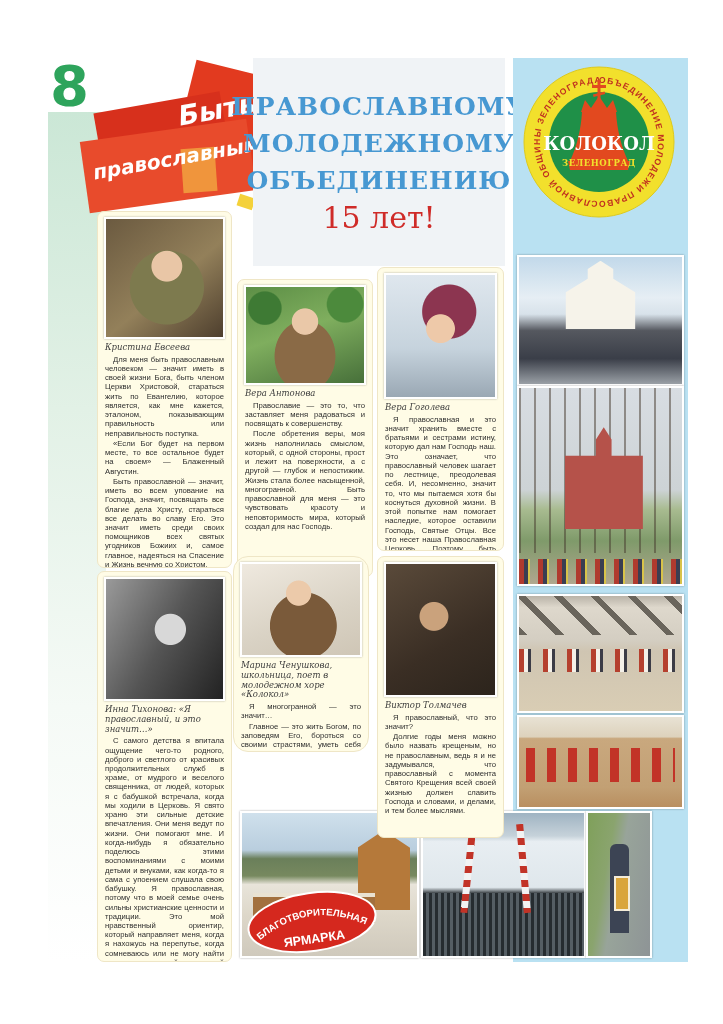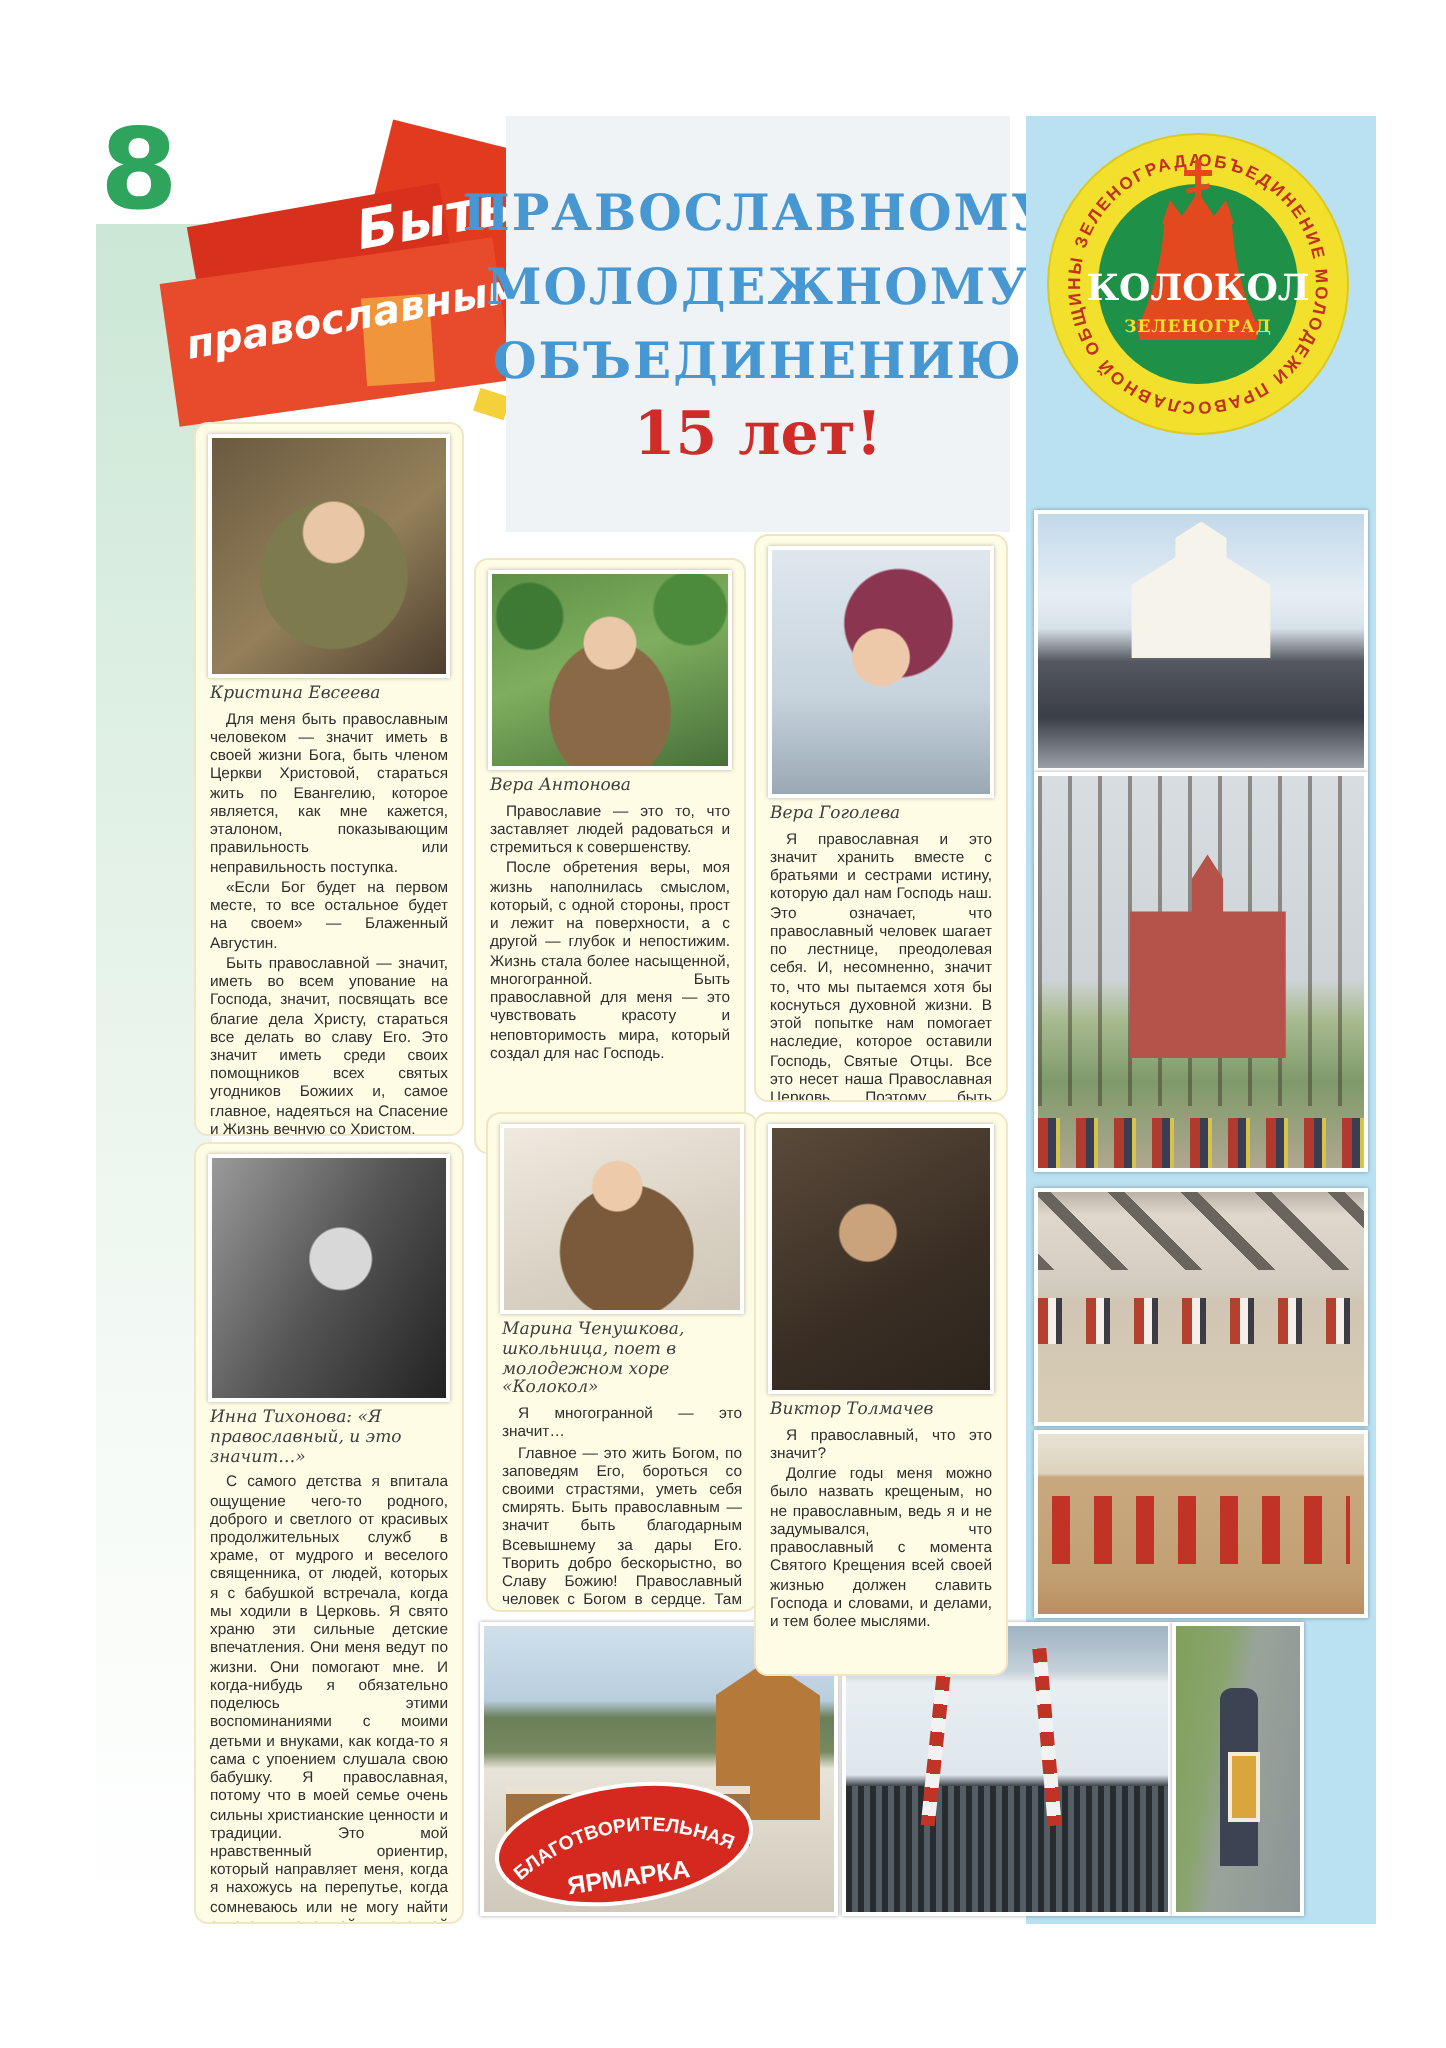--- a/index.html
+++ b/index.html
@@ -26,21 +26,21 @@
   .banner-text{position:absolute;color:#fff;font-weight:bold;font-style:italic;
     font-family:"DejaVu Sans",sans-serif;white-space:nowrap;transform:rotate(-10deg);}
   .banner-line1{left:92px;top:26px;font-size:27px;}
   .banner-line2{left:6px;top:78px;font-size:20px;}
 
   
   .title-block{left:253px;top:58px;width:252px;height:208px;background:#f0f3f6;
     display:flex;flex-direction:column;justify-content:center;align-items:center;gap:3px;}
   .title-line{font-family:"DejaVu Serif",serif;font-weight:bold;font-size:25px;
     letter-spacing:1px;color:#4798d2;line-height:1.35;white-space:nowrap;}
-  .title-highlight{font-family:"DejaVu Serif",serif;font-weight:bold;font-size:30px;
+  .title-highlight{font-family:"DejaVu Serif",serif;font-weight:normal;font-size:30px;
     color:#cf2b28;line-height:1.1;}
 
   
   .blue-panel{left:513px;top:58px;width:175px;height:904px;background:#b9e1f2;}
   .logo{left:523px;top:66px;width:152px;height:152px;}
 
   
   .ph{position:absolute;border:2px solid #ffffff;box-sizing:border-box;
       box-shadow:0 0 2px rgba(0,0,0,.35);overflow:hidden;}
   .ph > i{position:absolute;display:block;}
@@ -227,25 +227,25 @@
 
   <div class="card" style="left:97px;top:571px;width:135px;height:391px;">
     <div class="photo portrait-inna" style="height:124px;"></div>
     <div class="caption">Инна Тихонова: «Я православный, и это значит…»</div>
     <p>С самого детства я впитала ощущение чего-то родного, доброго и светлого от красивых продолжительных служб в храме, от мудрого и веселого священника, от людей, которых я с бабушкой встречала, когда мы ходили в Церковь. Я свято храню эти сильные детские впечатления. Они меня ведут по жизни. Они помогают мне. И когда-нибудь я обязательно поделюсь этими воспоминаниями с моими детьми и внуками, как когда-то я сама с упоением слушала свою бабушку. Я православная, потому что в моей семье очень сильны христианские ценности и традиции. Это мой нравственный ориентир, который направляет меня, когда я нахожусь на перепутье, когда сомневаюсь или не могу найти ответа в сложной жизненной ситуации.</p>
   </div>
 
   <div class="card" style="left:237px;top:279px;width:136px;height:298px;">
     <div class="photo portrait-vera-a" style="height:100px;"></div>
     <div class="caption">Вера Антонова</div>
-    <p>Православие — это то, что заставляет людей радоваться и стремиться к совершенству.</p>
+    <p>Православие — это то, что заставляет меня радоваться и посвящать к совершенству.</p>
     <p>После обретения веры, моя жизнь наполнилась смыслом, который, с одной стороны, прост и лежит на поверхности, а с другой — глубок и непостижим. Жизнь стала более насыщенной, многогранной. Быть православной для меня — это чувствовать красоту и неповторимость мира, который создал для нас Господь.</p>
   </div>
 
-  <div class="card" style="left:243px;top:556px;width:136px;height:250px;">
+  <div class="card" style="left:233px;top:556px;width:136px;height:196px;border-radius:15px;">
     <div class="photo portrait-marina" style="height:95px;"></div>
     <div class="caption">Марина Ченушкова, школьница, поет в молодежном хоре «Колокол»</div>
     <p>Я многогранной — это значит…</p>
     <p>Главное — это жить Богом, по заповедям Его, бороться со своими страстями, уметь себя смирять. Быть православным — значит быть благодарным Всевышнему за дары Его. Творить добро бескорыстно, во Славу Божию! Православный человек с Богом в сердце. Там нет места корысти, собственной выгоде. Его добро и помощь — молитва за ближнего, готовность прийти на выручку.</p>
   </div>
 
   <div class="card" style="left:377px;top:267px;width:127px;height:284px;">
     <div class="photo portrait-vera-g" style="height:126px;"></div>
     <div class="caption">Вера Гоголева</div>
     <p>Я православная и это значит хранить вместе с братьями и сестрами истину, которую дал нам Господь наш. Это означает, что православный человек шагает по лестнице, преодолевая себя. И, несомненно, значит то, что мы пытаемся хотя бы коснуться духовной жизни. В этой попытке нам помогает наследие, которое оставили Господь, Святые Отцы. Все это несет наша Православная Церковь. Поэтому быть православной — значит быть с Церковью, с ее Истиной.</p>

